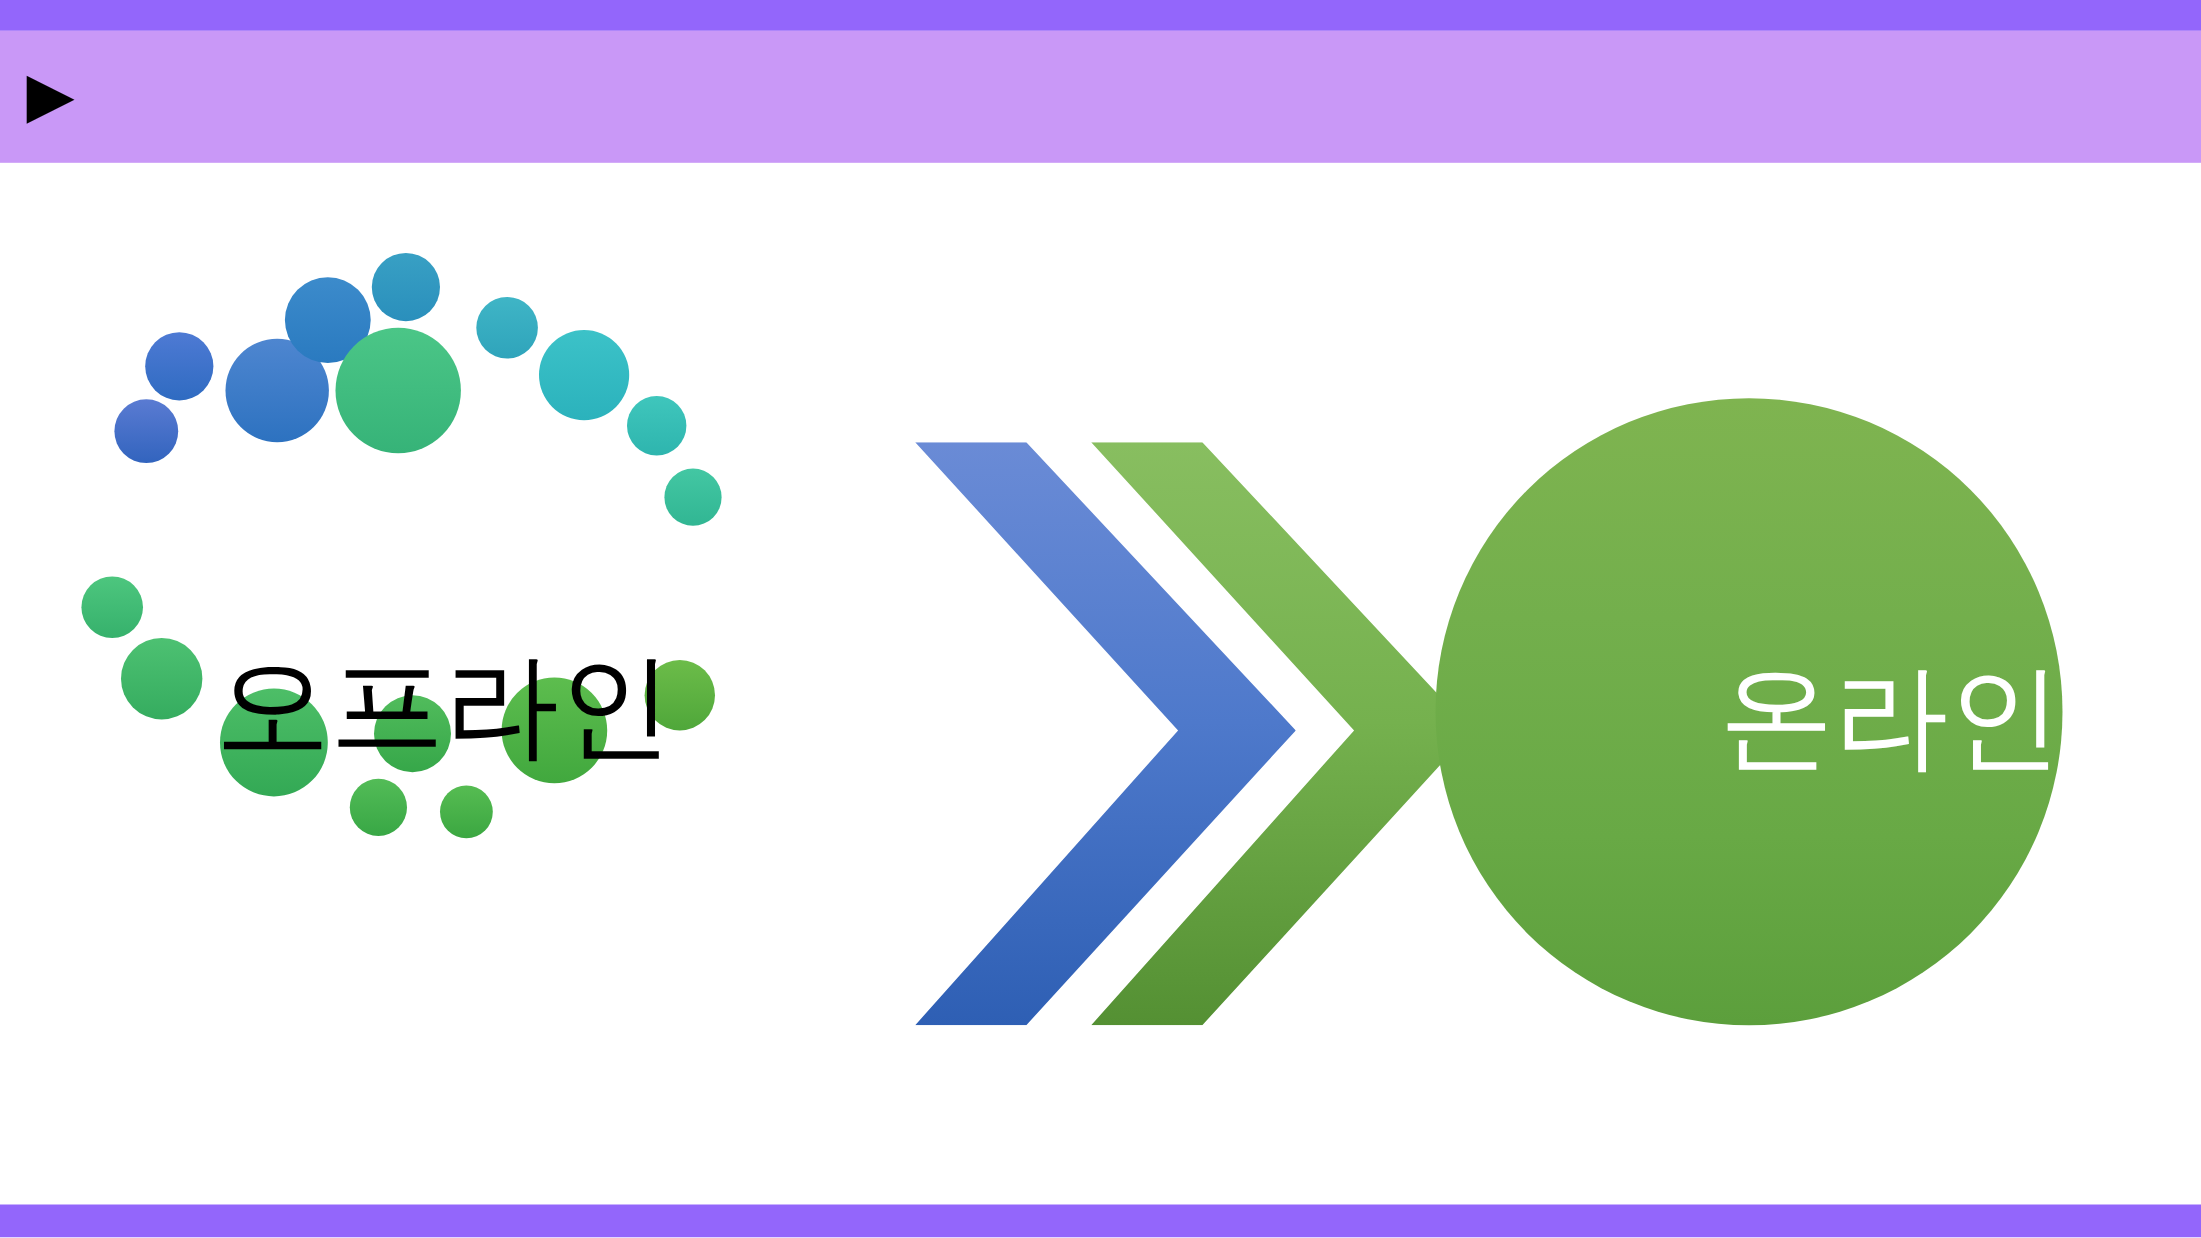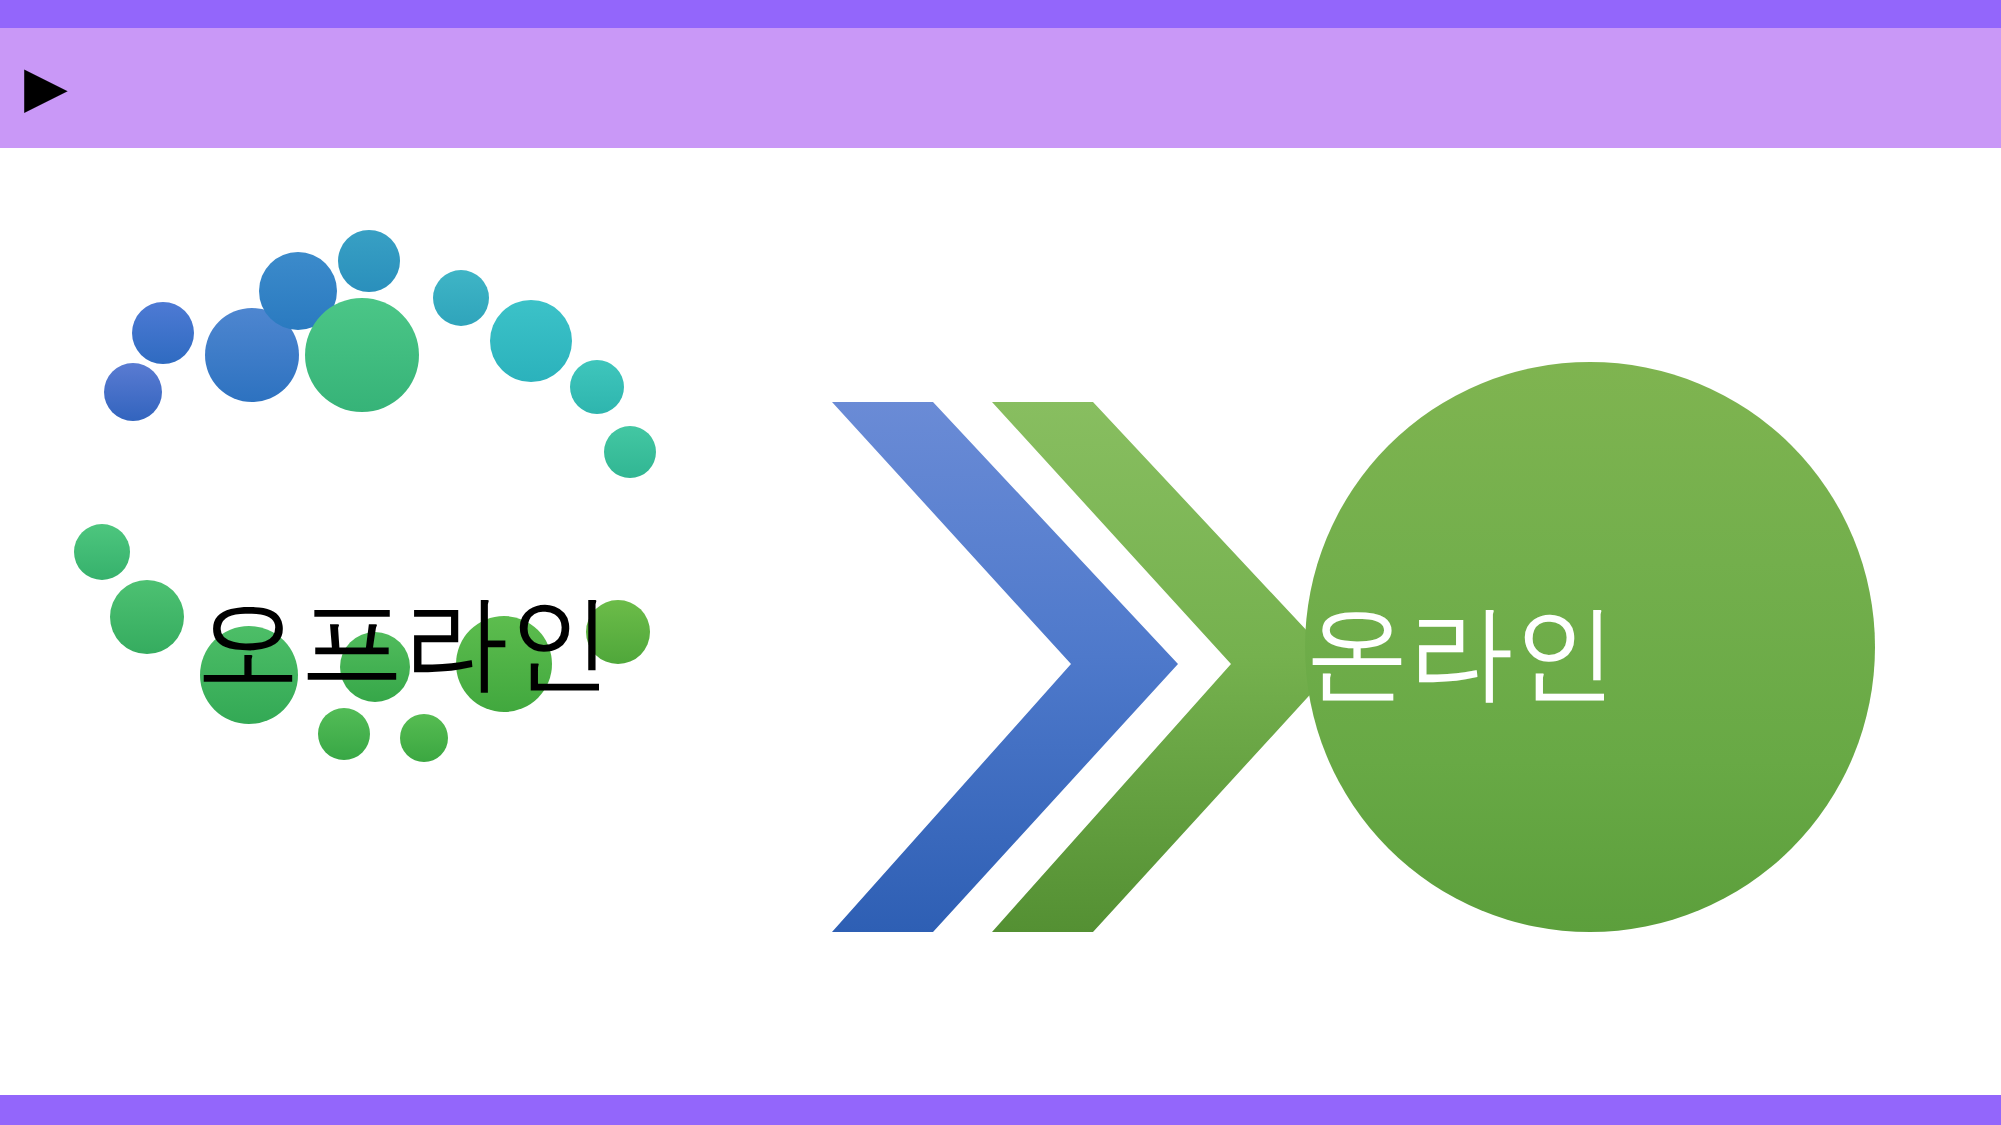--- a/index.html
+++ b/index.html
@@ -119,21 +119,21 @@
   .online-circle {
     position: absolute;
     left: 1305px;
     top: 214px;
     width: 570px;
     height: 570px;
     border-radius: 50%;
     background: linear-gradient(to bottom, #7FB450 0%, #73AF4C 35%, #68A945 70%, #5C9F3C 100%);
     display: flex;
     align-items: center;
-    justify-content: flex-start;
+    justify-content: flex-end;
   }
   .online-label {
     color: #FFFFFF;
     font-size: 104px;
     font-weight: 300;
     line-height: 1.05;
     white-space: nowrap;
     transform: translateY(6px);
   }
 </style>

